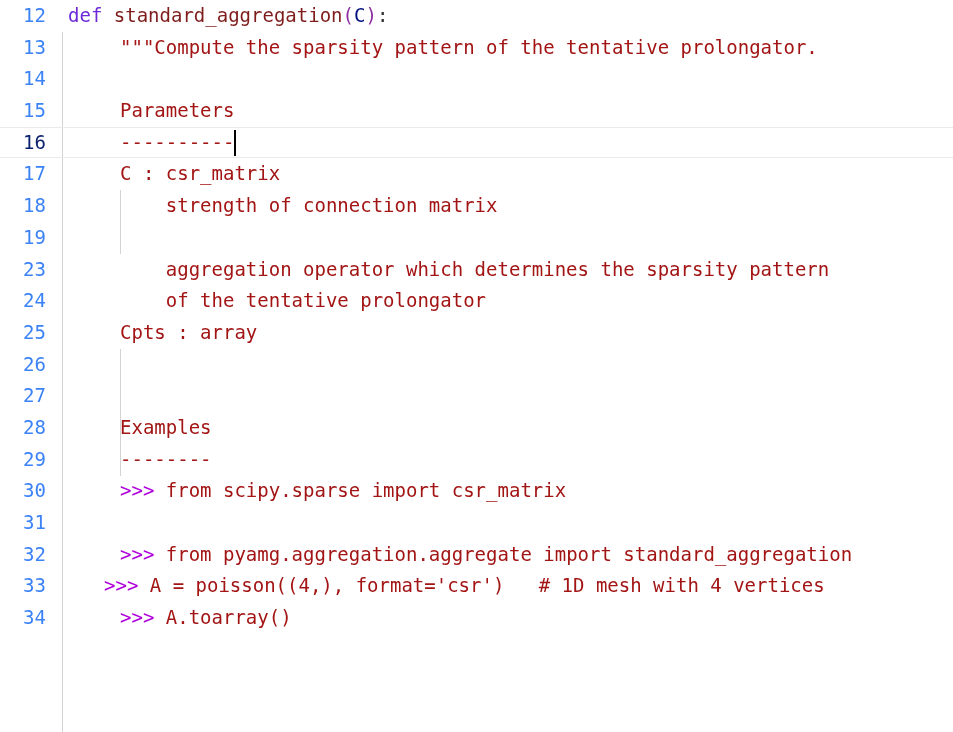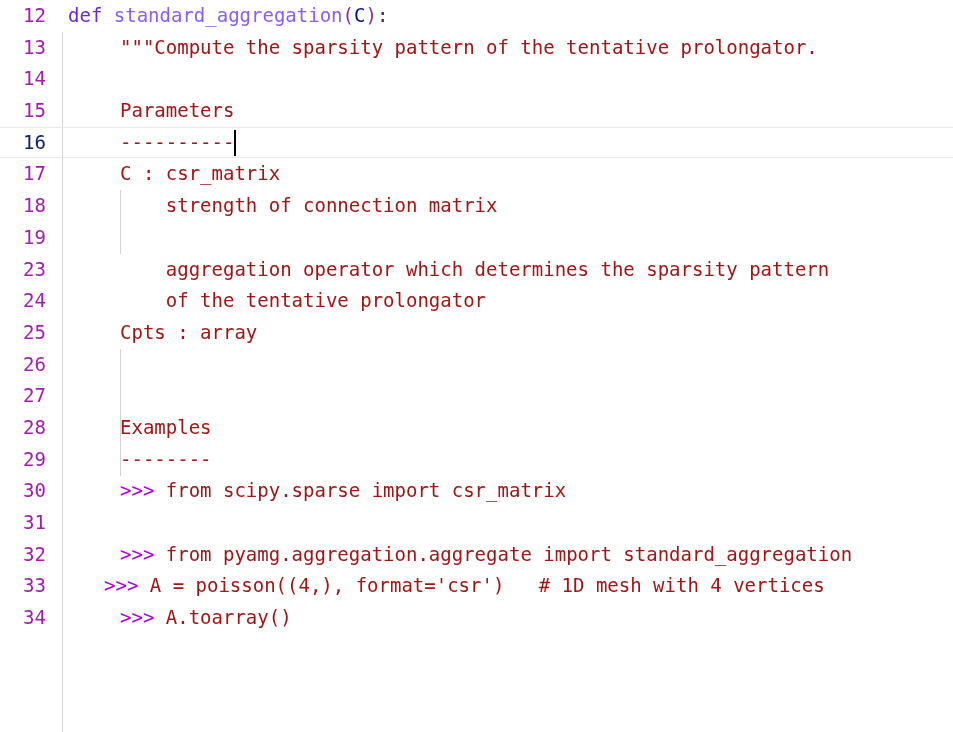--- a/index.html
+++ b/index.html
@@ -51,39 +51,39 @@
   .code-line.active-line {
     box-shadow: inset 0 1px 0 0 #eaeaea, inset 0 -1px 0 0 #eaeaea;
     padding-left: 16px;
   }
 
   .gutter-num {
     position: absolute;
     left: 0;
     width: 46px;
     text-align: right;
-    color: #a21caf;
+    color: #3b82f6;
     font-size: 19px;
     letter-spacing: 0px;
     user-select: none;
   }
   .active-line .gutter-num {
     color: #0b216f;
   }
 
   .line-text {
     position: absolute;
     left: 68px;
     top: 0;
     white-space: pre;
   }
 
   
   .tok-keyword   { color: #6d28d9; }
-  .tok-function  { color: #8b5cf6; }
+  .tok-function  { color: #7f1d1d; }
   .tok-paren     { color: #8b2fa0; }
   .tok-param     { color: #001080; }
   .tok-plain     { color: #333333; }
   .tok-string    { color: #a31515; }
   .tok-prompt    { color: #af00db; }
 
   
   .caret {
     position: absolute;
     width: 2px;

